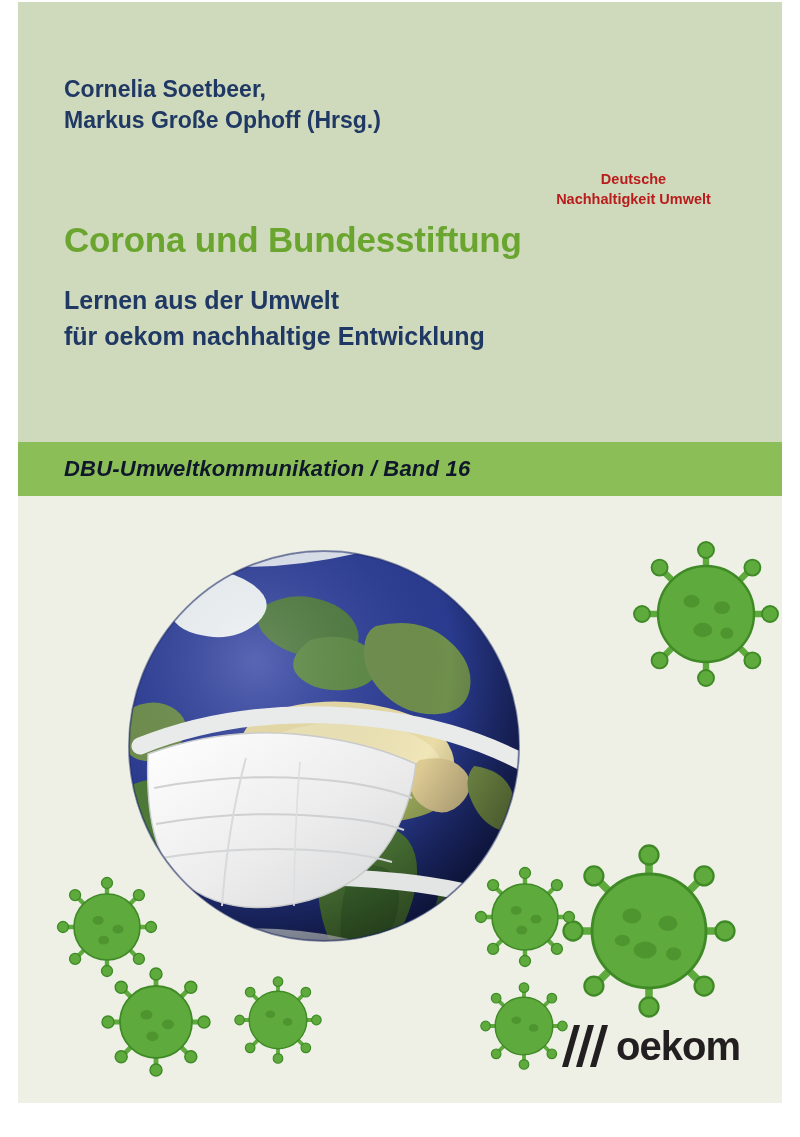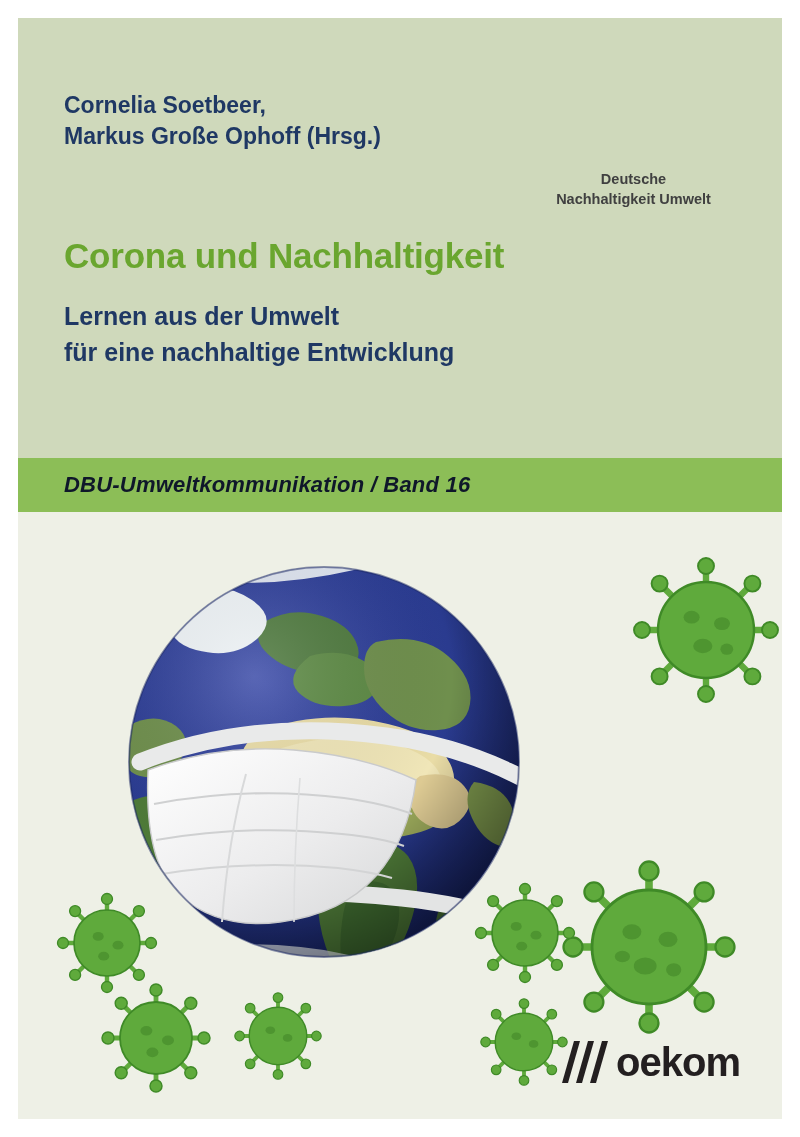--- a/index.html
+++ b/index.html
@@ -10,21 +10,21 @@
   body {
     width: 800px; height: 1137px;
     font-family: "Liberation Sans", sans-serif;
     overflow: hidden;
   }
 
   .cover {
     position: relative;
     width: 800px; height: 1137px;
     background: #ffffff;
-    padding: 18px 18px 18px 18px;
+    padding: 2px 18px 18px 18px;
   }
 
   .cover-inner {
     position: relative;
     width: 764px; height: 1101px;
     background: #eef0e6;
     overflow: hidden;
   }
 
   
@@ -94,24 +94,24 @@
   }
 
   
   .dbu-logo {
     position: absolute;
     right: 36px; top: 48px;
     width: 225px; height: 160px;
   }
   .dbu-sub {
     position: absolute;
-    right: 36px; top: 152px;
+    right: 36px; top: 168px;
     width: 225px;
     text-align: center;
-    color: #404040;
+    color: #b91c1c;
     font-size: 14.5px;
     font-weight: bold;
     line-height: 1.35;
   }
 
   
   .globe-wrap {
     position: absolute;
     left: 96px; top: 40px;
     width: 420px; height: 420px;
@@ -147,24 +147,24 @@
     <div class="editors">
       <div>Cornelia Soetbeer,</div>
       <div>Markus Große Ophoff (Hrsg.)</div>
     </div>
 
     <div class="dbu-sub">
       <div>Deutsche</div>
       <div>Nachhaltigkeit Umwelt</div>
     </div>
 
-    <div class="title">Corona und Nachhaltigkeit</div>
+    <div class="title">Corona und Bundesstiftung</div>
     <div class="subtitle">
       <div>Lernen aus der Umwelt</div>
-      <div>für eine nachhaltige Entwicklung</div>
+      <div>für oekom nachhaltige Entwicklung</div>
     </div>
 
     <div class="band">
       <div class="band-text">DBU-Umweltkommunikation / Band 16</div>
     </div>
 
     <div class="lower">
 
       <div class="globe-wrap">
         <svg width="420" height="420" viewBox="0 0 420 420" xmlns="http://www.w3.org/2000/svg">

